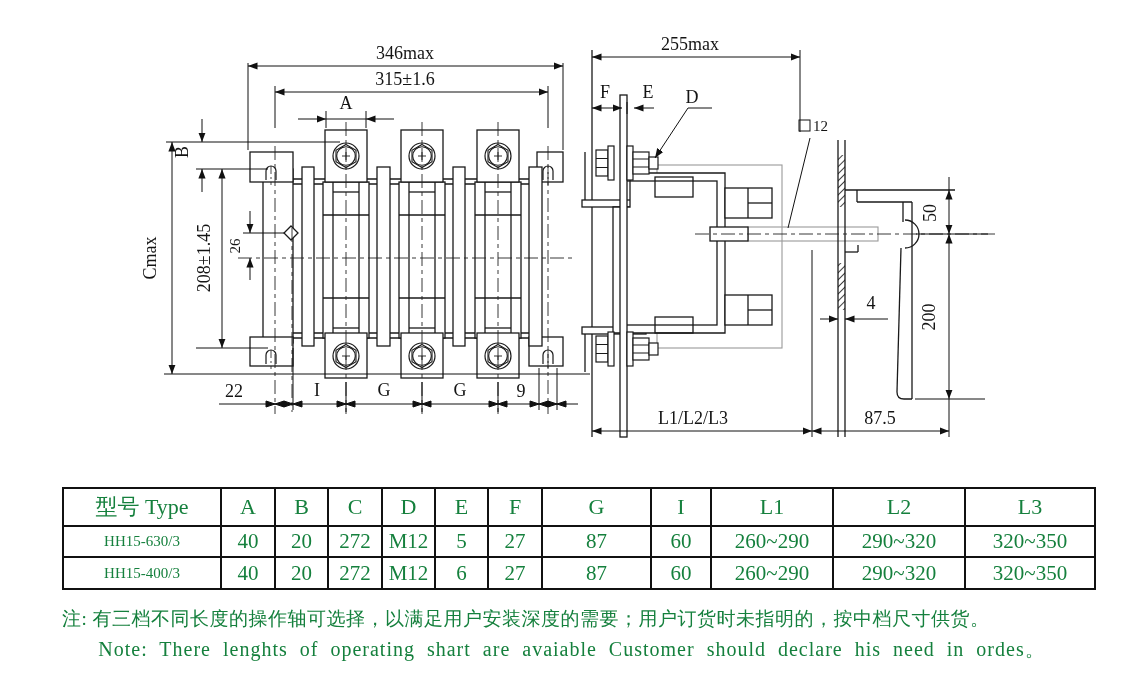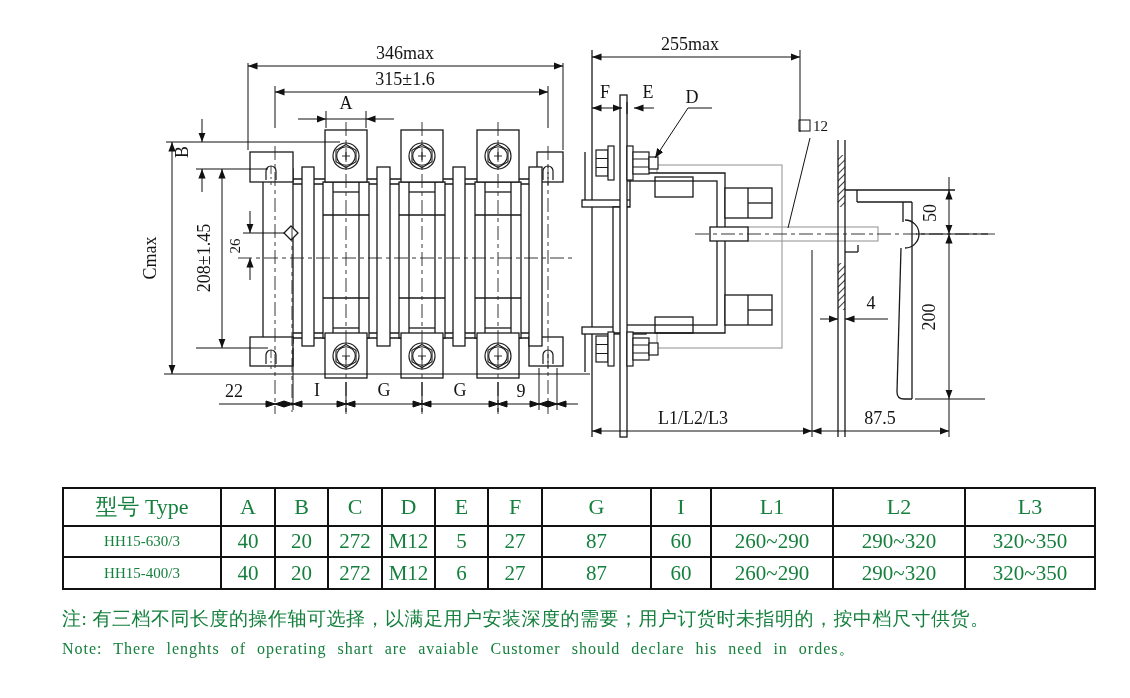--- a/index.html
+++ b/index.html
@@ -11,21 +11,21 @@
   .dimtxt-sm{font-size:15px;}
   
   table.spec{position:absolute;left:62px;top:487px;border-collapse:collapse;table-layout:fixed;
              width:1032px;height:103px;font-size:21px;}
   table.spec td,table.spec th{border:2px solid #111;padding:0 2px;text-align:center;
              font-weight:normal;white-space:nowrap;overflow:hidden;}
   table.spec th{font-size:22px;}
   td.model{text-align:left;padding-left:7px;font-size:15px;}
   .notes{position:absolute;left:62px;top:604px;width:1020px;line-height:30px;}
   .note-cn{font-size:19px;letter-spacing:0.5px;}
-  .note-en{font-size:16px;letter-spacing:1px;word-spacing:6px;}
+  .note-en{font-size:20px;letter-spacing:1px;word-spacing:6px;text-align:center;}
 </style>
 </head>
 <body>
 
 <div class="page">
 
 <svg width="1130" height="478" viewBox="0 0 1130 478">
   <defs>
     <marker id="ar" viewBox="0 0 10 10" refX="9.5" refY="5" markerWidth="10" markerHeight="10" orient="auto-start-reverse">
       <path d="M0,1.4 L9.5,5 L0,8.6 z" fill="#111"></path>

